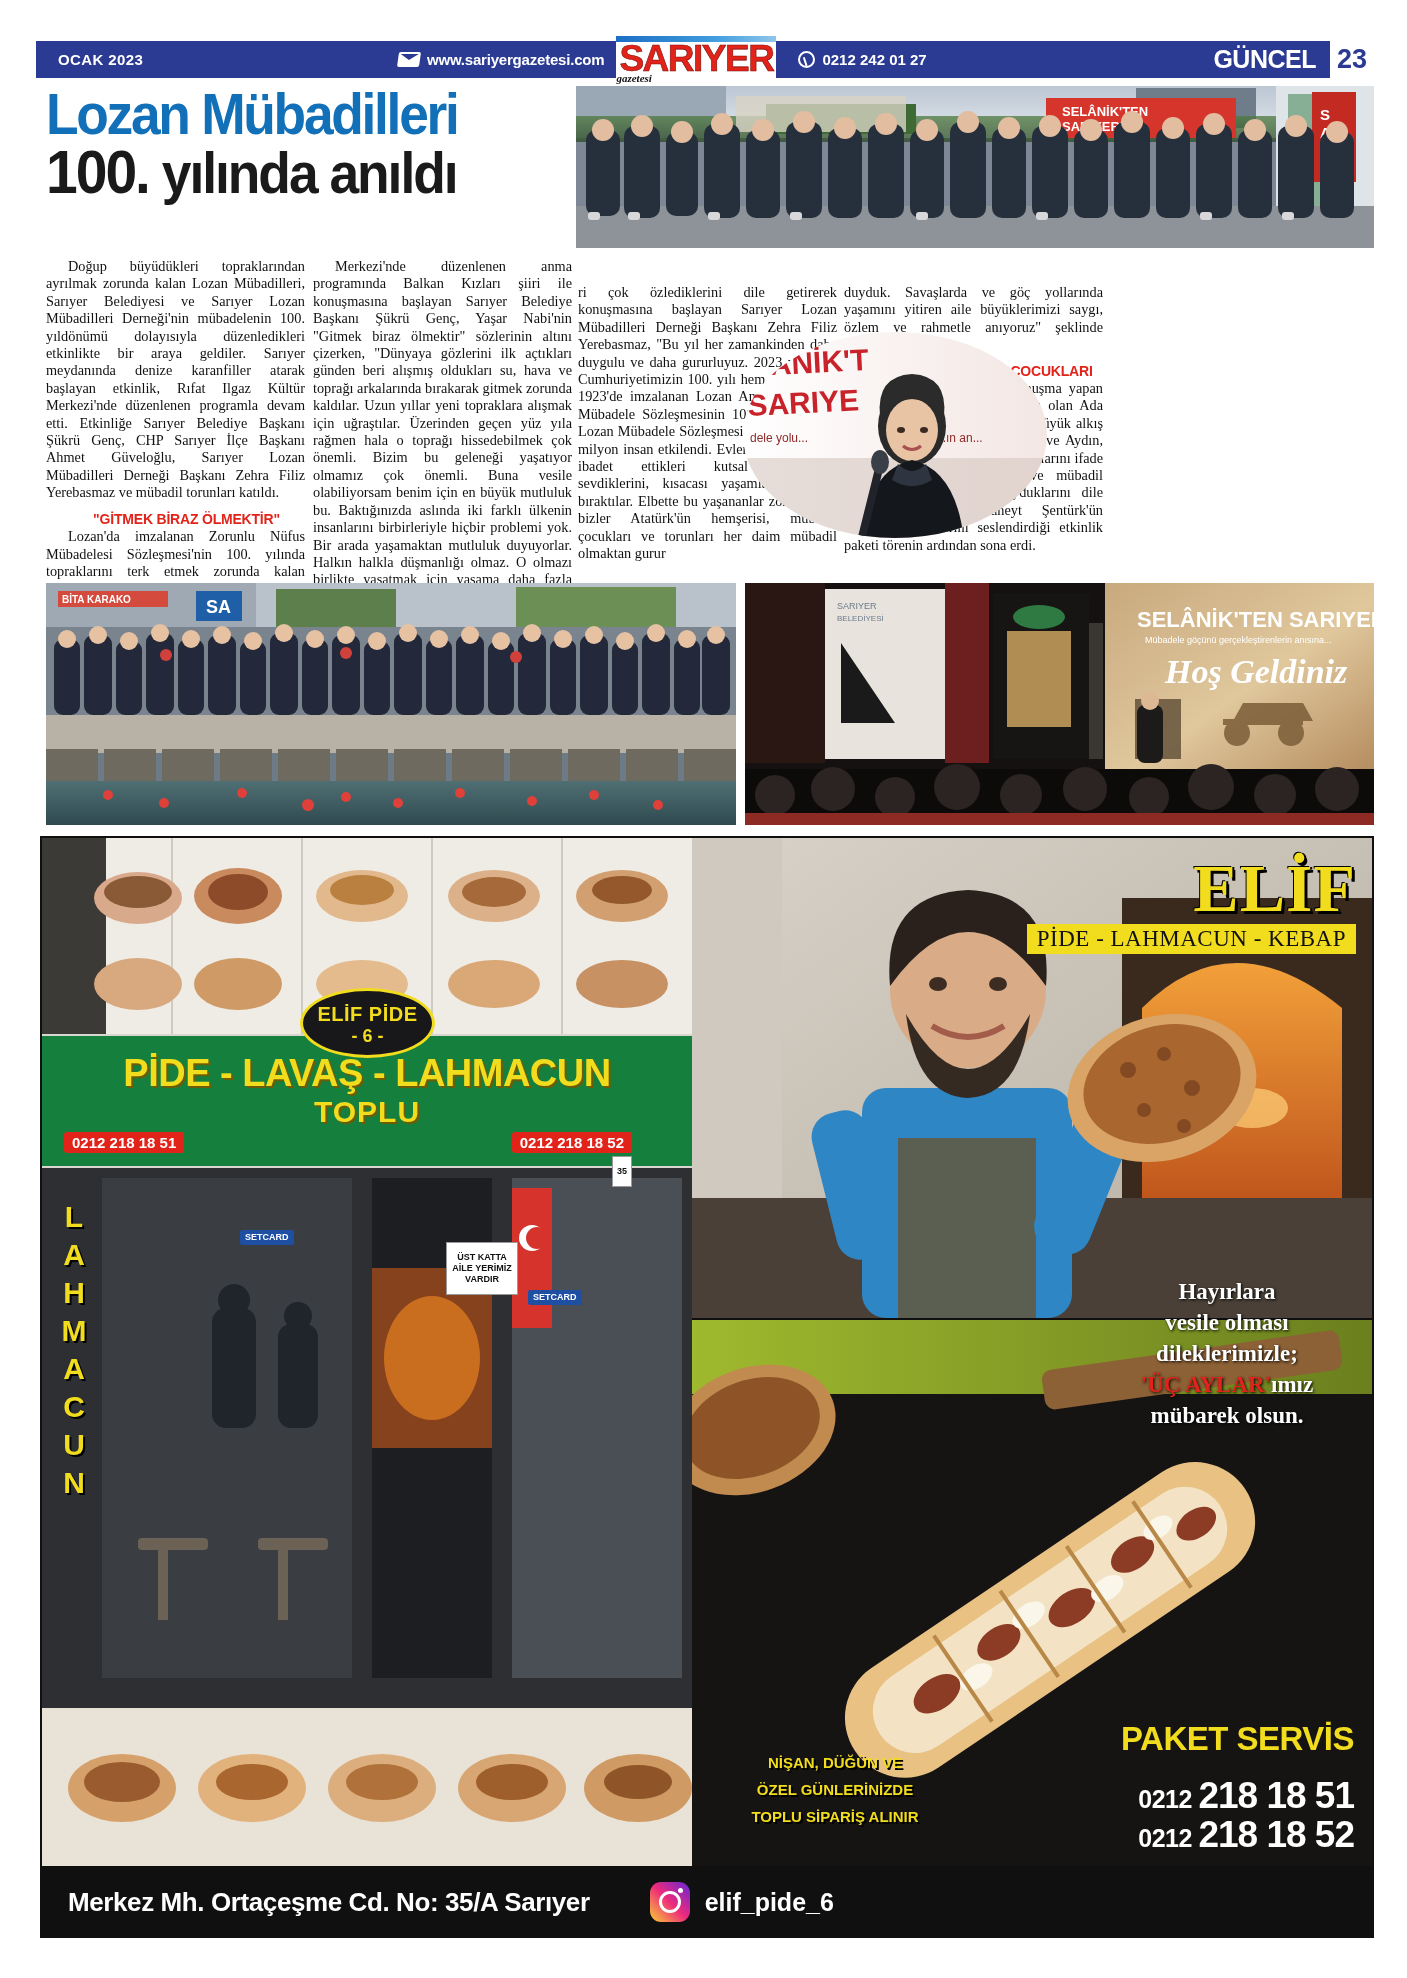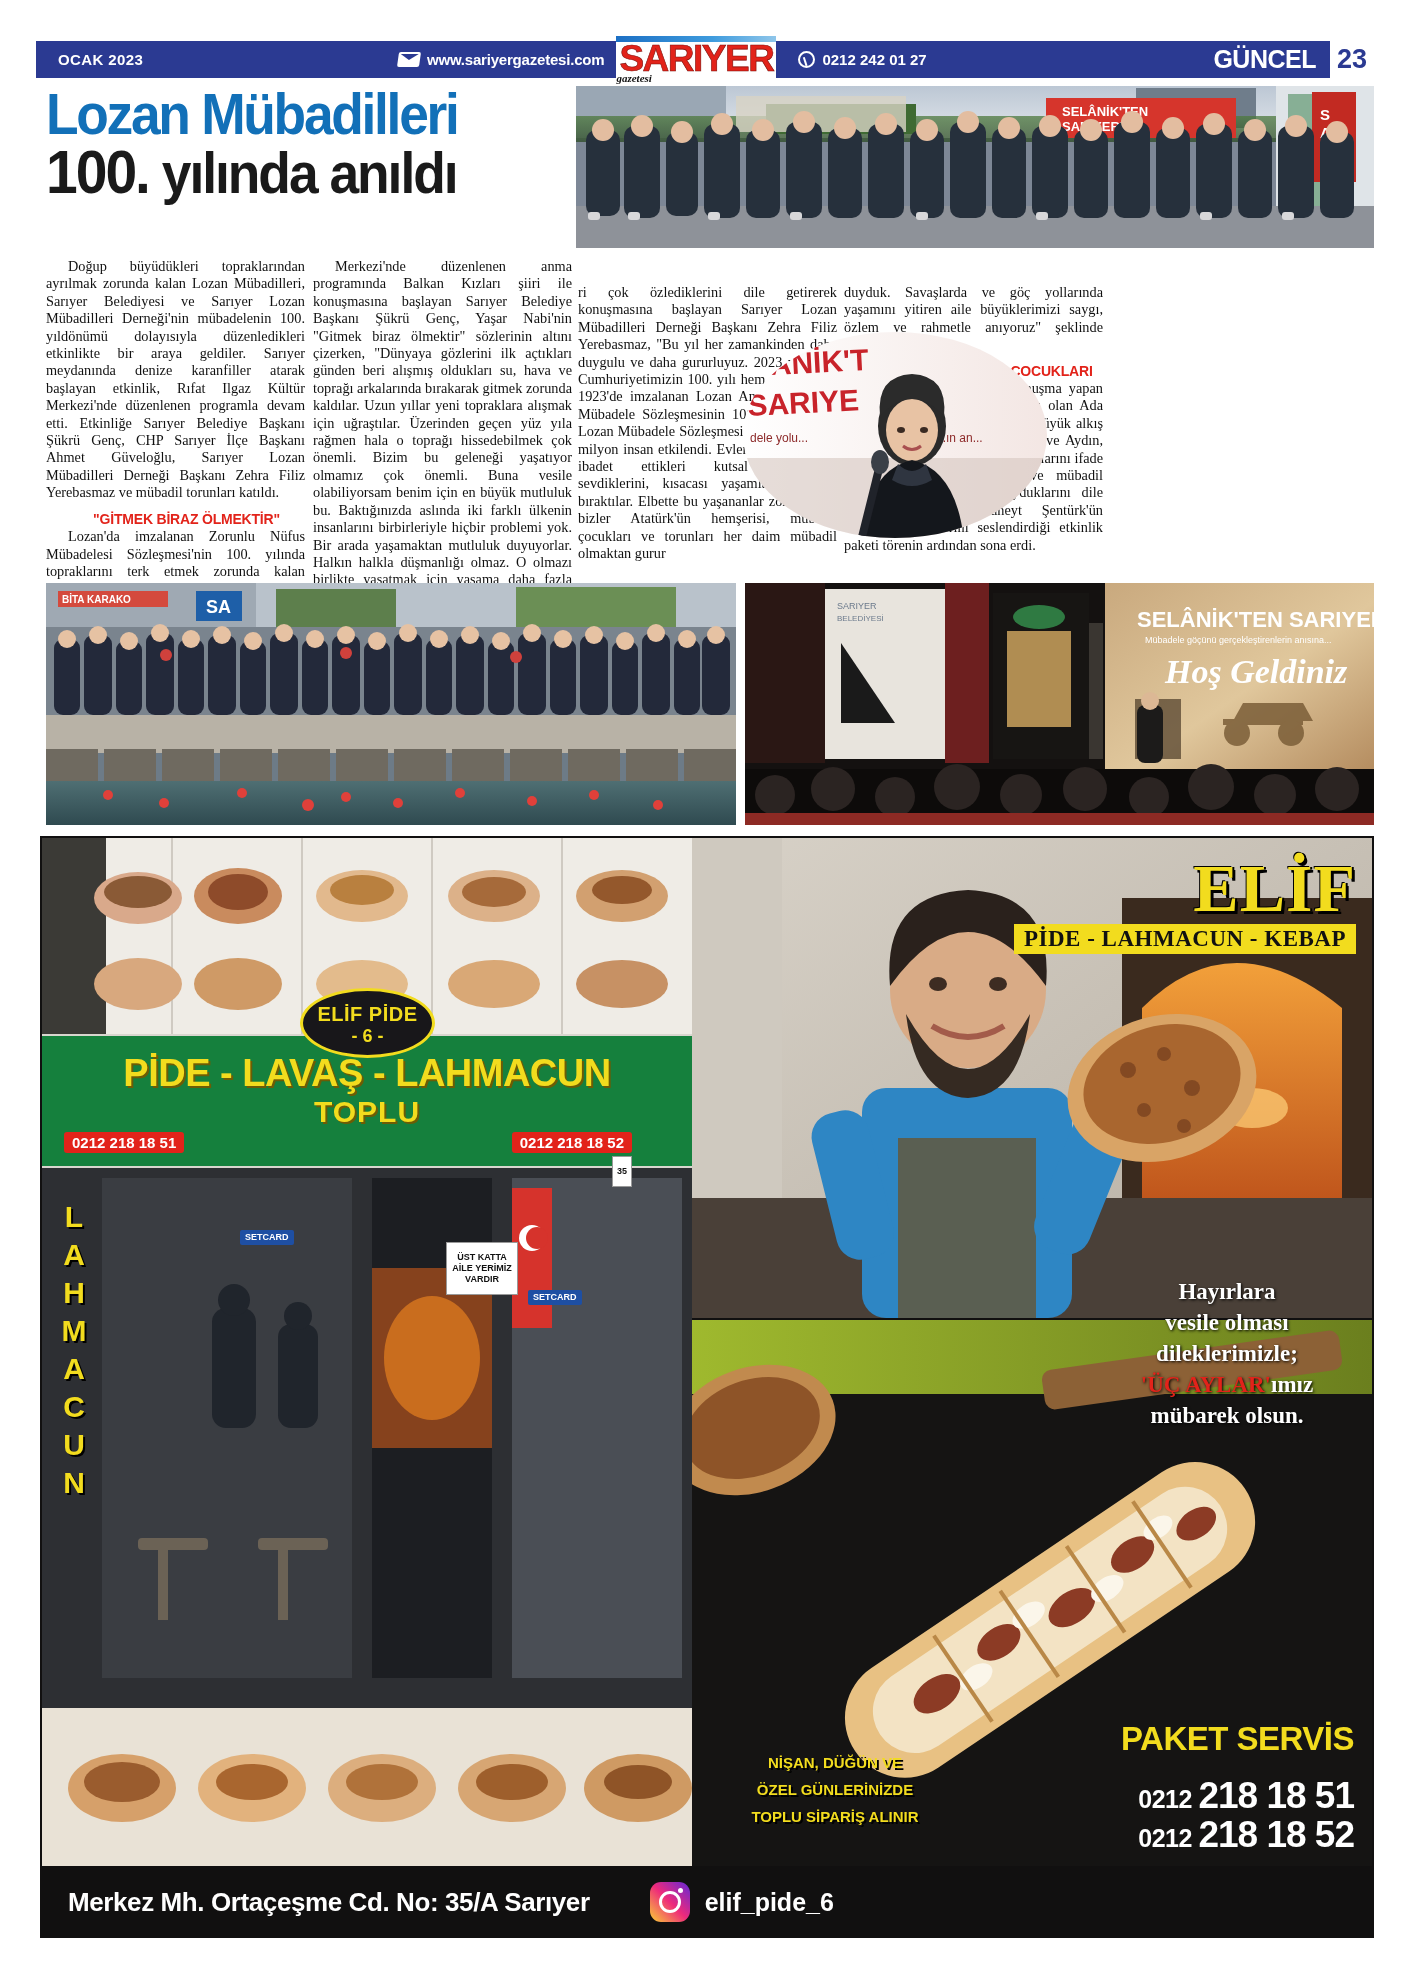--- a/index.html
+++ b/index.html
@@ -268,21 +268,21 @@
     font-family: "Liberation Serif", serif;
     font-weight: bold;
     font-size: 68px;
     line-height: 64px;
     color: #f2dc1e;
     letter-spacing: 1px;
     text-shadow: 3px 3px 0 #000, -1px -1px 0 #000, 2px 0 0 #000;
   }
   .elif-logo .small {
     font-family: "Liberation Serif", serif;
-    font-weight: bold;
+    font-weight: normal;
     font-size: 23px;
     letter-spacing: 0.5px;
     color: #111111;
     background: #f2dc1e;
     padding: 2px 10px;
     display: inline-block;
     margin-top: 4px;
   }
 
   .wish-block {

